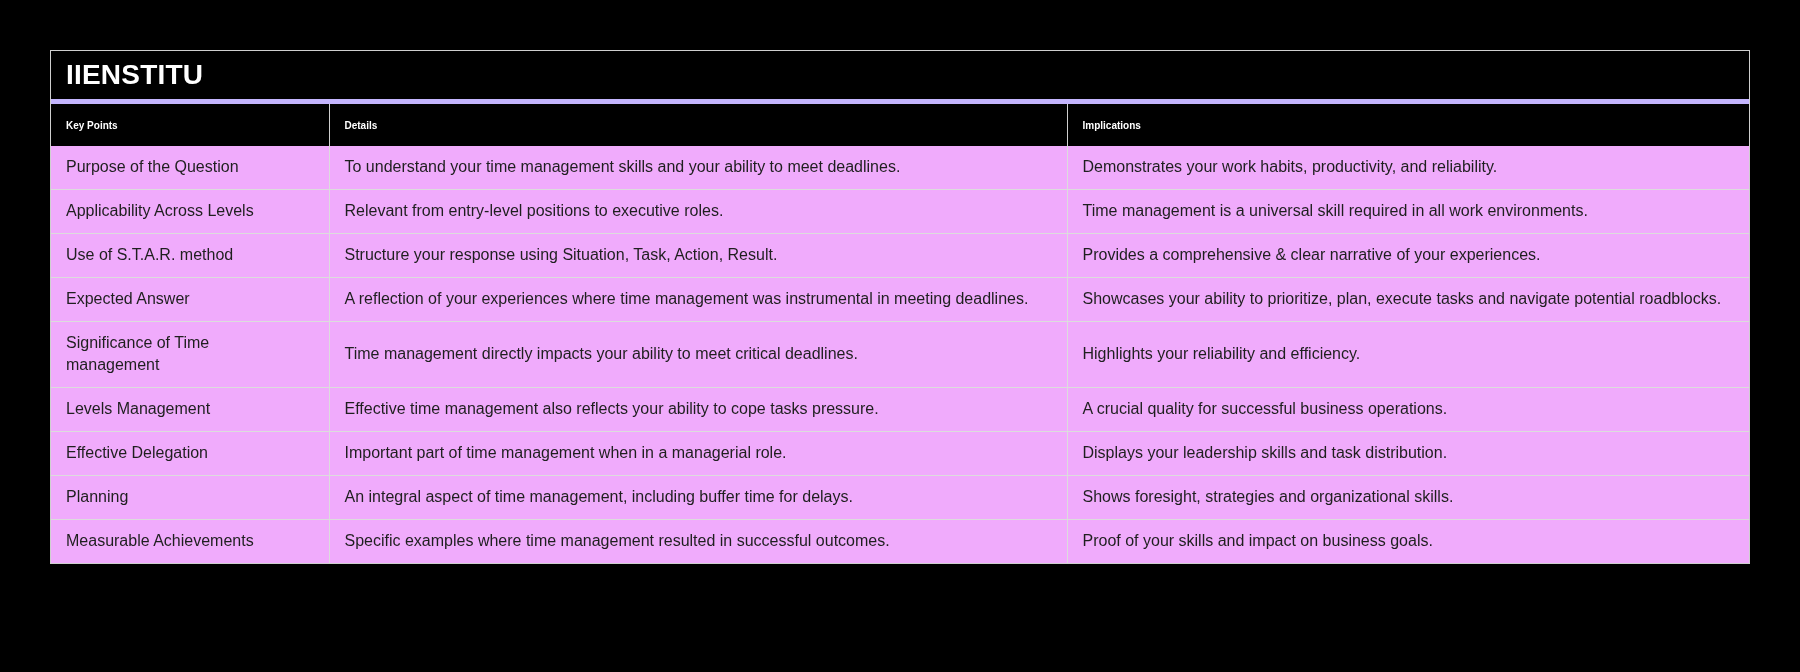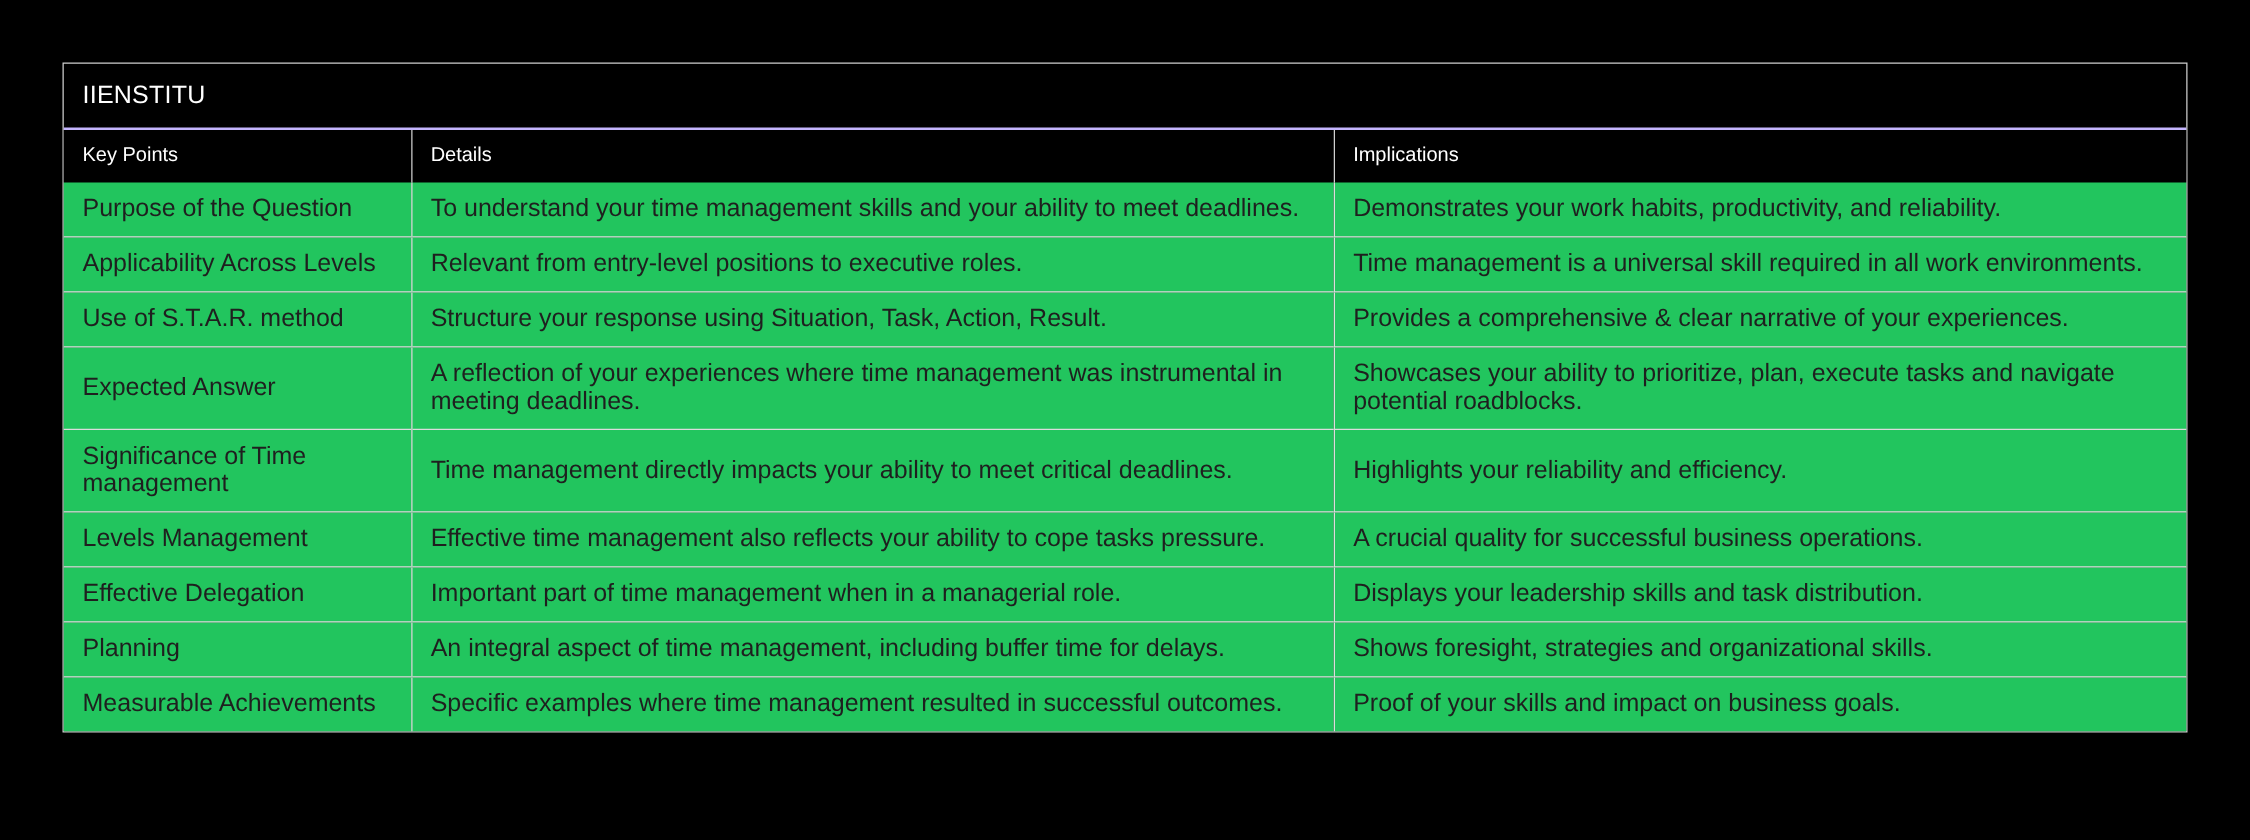--- a/index.html
+++ b/index.html
@@ -18,55 +18,55 @@
       position: absolute;
       left: 50px;
       top: 50px;
       width: 1700px;
       border: 1px solid #cfcfcf;
       box-sizing: border-box;
       background: #000;
     }
     .title-bar {
       height: 53px;
-      border-bottom: 2px solid #c4b5fd;
+      border-bottom: 5px solid #c4b5fd;
       box-sizing: border-box;
       padding-left: 15px;
       display: flex;
       align-items: center;
       color: #ffffff;
-      font-weight: normal;
-      font-size: 20px;
+      font-weight: bold;
+      font-size: 28px;
       letter-spacing: 0.2px;
     }
     table {
       width: 100%;
       border-collapse: collapse;
       table-layout: fixed;
     }
     col.c1 { width: 278px; }
     col.c2 { width: 738px; }
     col.c3 { width: auto; }
     thead th {
       background: #000000;
       color: #ffffff;
-      font-weight: normal;
-      font-size: 16px;
+      font-weight: bold;
+      font-size: 10px;
       text-align: left;
       height: 42px;
       padding: 0 15px;
       box-sizing: border-box;
       border-left: 1px solid #cfcfcf;
       vertical-align: middle;
     }
     thead th:first-child { border-left: none; }
     tbody td {
-      background: #22c55e;
+      background: #f0abfc;
       color: #1f1f1f;
-      font-size: 20px;
+      font-size: 16px;
       line-height: 22px;
       padding: 10px 15px 11px 15px;
       box-sizing: border-box;
       border-top: 1px solid #dcdcdc;
       border-left: 1px solid #dcdcdc;
       vertical-align: middle;
       height: 43px;
     }
     tbody tr:first-child td { border-top: none; }
     tbody td:first-child { border-left: none; }

